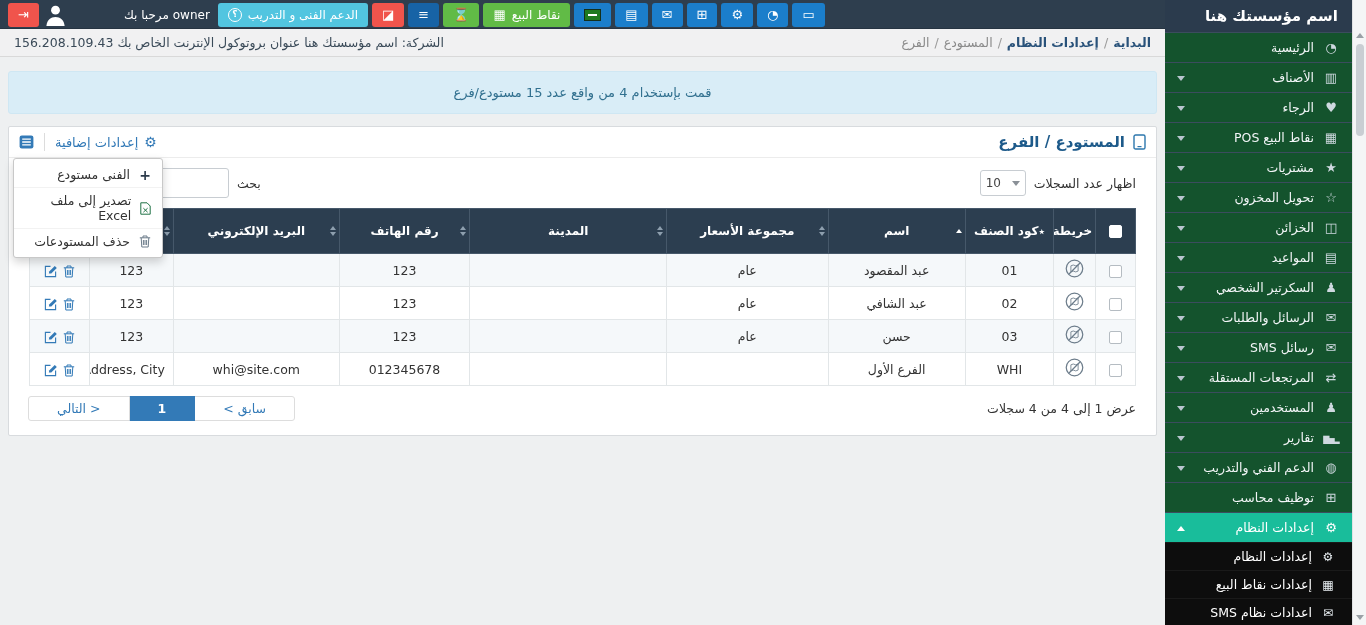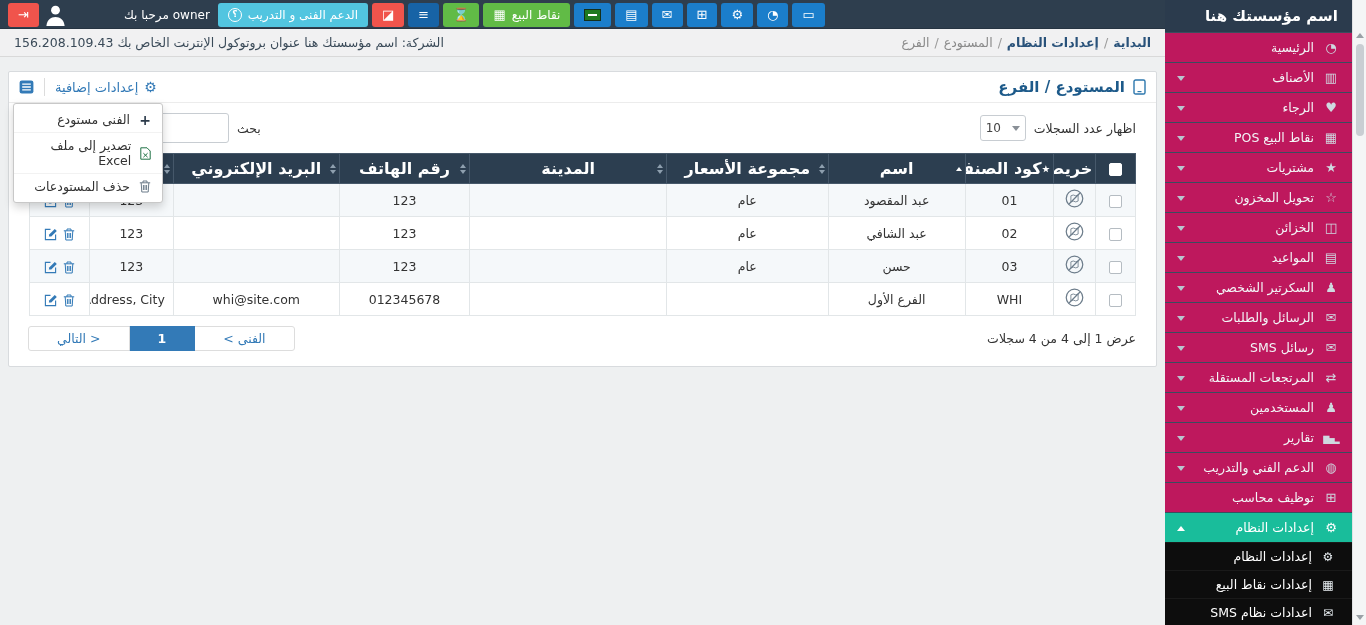--- a/index.html
+++ b/index.html
@@ -45,21 +45,21 @@
     border: 1px solid #14301c; position: relative;
   }
   .flag-sa::after {
     content: ""; position: absolute; left: 3px; right: 3px; top: 4px;
     height: 2px; background: #fff;
   }
 
   
   .sidebar {
     position: absolute; top: 0; right: 14px; width: 187px; height: 625px;
-    background: #be185d; z-index: 6; overflow: hidden;
+    background: #14532d; z-index: 6; overflow: hidden;
   }
   .brand {
     height: 32px; line-height: 32px; padding: 0 14px; color: #fff;
     font-weight: bold; font-size: 15px; background: #2b3b4d;
   }
   .side-item {
     position: relative; height: 30px; display: flex; align-items: center;
     gap: 8px; padding: 0 12px; color: #f2f5f7; font-size: 12.5px;
     border-top: 1px solid #3b4c5e; cursor: pointer;
   }
@@ -172,22 +172,22 @@
   .search-group { display: flex; align-items: center; gap: 8px; font-size: 12.5px; color: #333; }
   .search-input {
     width: 176px; height: 30px; border: 1px solid #c8cdd2; border-radius: 3px;
     padding: 0 8px; font-size: 12.5px; background: #fff; direction: rtl;
   }
 
   
   .table-wrap { padding: 0 20px; }
   table.dt { width: 100%; border-collapse: collapse; font-size: 12.5px; table-layout: fixed; }
   table.dt th {
-    background: #2c3e50; color: #fff; font-weight: bold; font-size: 16px;
-    padding: 5px 3px; text-align: center; position: relative;
+    background: #2c3e50; color: #fff; font-weight: bold; font-size: 12px;
+    padding: 15px 3px; text-align: center; position: relative;
     border: 1px solid #46586a; height: 26px; white-space: nowrap; overflow: hidden;
   }
   .sort { position: absolute; right: 3px; top: 50%; transform: translateY(-50%);
     display: flex; flex-direction: column; gap: 2px; }
   .tri-u { width: 0; height: 0; border-left: 3.5px solid transparent;
     border-right: 3.5px solid transparent; border-bottom: 4px solid #8e9fae; }
   .tri-d { width: 0; height: 0; border-left: 3.5px solid transparent;
     border-right: 3.5px solid transparent; border-top: 4px solid #8e9fae; }
   .sort.asc .tri-u { border-bottom-color: #fff; }
   table.dt td {
@@ -399,20 +399,21 @@
       <span class="crumb-sep">/</span>
       <span class="crumb">المستودع</span>
       <span class="crumb-sep">/</span>
       <span class="crumb">الفرع</span>
     </div>
   <div class="company-info">الشركة: اسم مؤسستك هنا عنوان بروتوكول الإنترنت الخاص بك 156.208.109.43</div>
 </div>
 
 <div class="content">
 
+  <div class="alert-info">قمت بإستخدام 4 من واقع عدد 15 مستودع/فرع</div>
 
   <div class="panel">
 
     <div class="panel-heading">
       <div class="ph-title">
         <span class="ticon" id="tablet-icon">
             <svg width="13" height="16" viewBox="0 0 13 16">
               <rect x="1" y="1" width="11" height="14" rx="1.6" fill="none" stroke="currentColor" stroke-width="1.4"></rect>
               <path d="M4.5 12.6h4" stroke="currentColor" stroke-width="1.2"></path>
             </svg>
@@ -631,21 +632,21 @@
             </tr>
           </tbody>
       </table>
     </div>
 
     <div class="table-footer">
       <div class="dt-info">عرض 1 إلى 4 من 4 سجلات</div>
       <div class="pagination" id="pagination">
           <a class="pg-btn first">
             <span>&lt;</span>
-            <span>الفنى</span>
+            <span>سابق</span>
           </a>
           <a class="pg-btn active">1</a>
           <a class="pg-btn last">
             <span>التالي</span>
             <span>&gt;</span>
           </a>
         </div>
     </div>
 
   </div>

